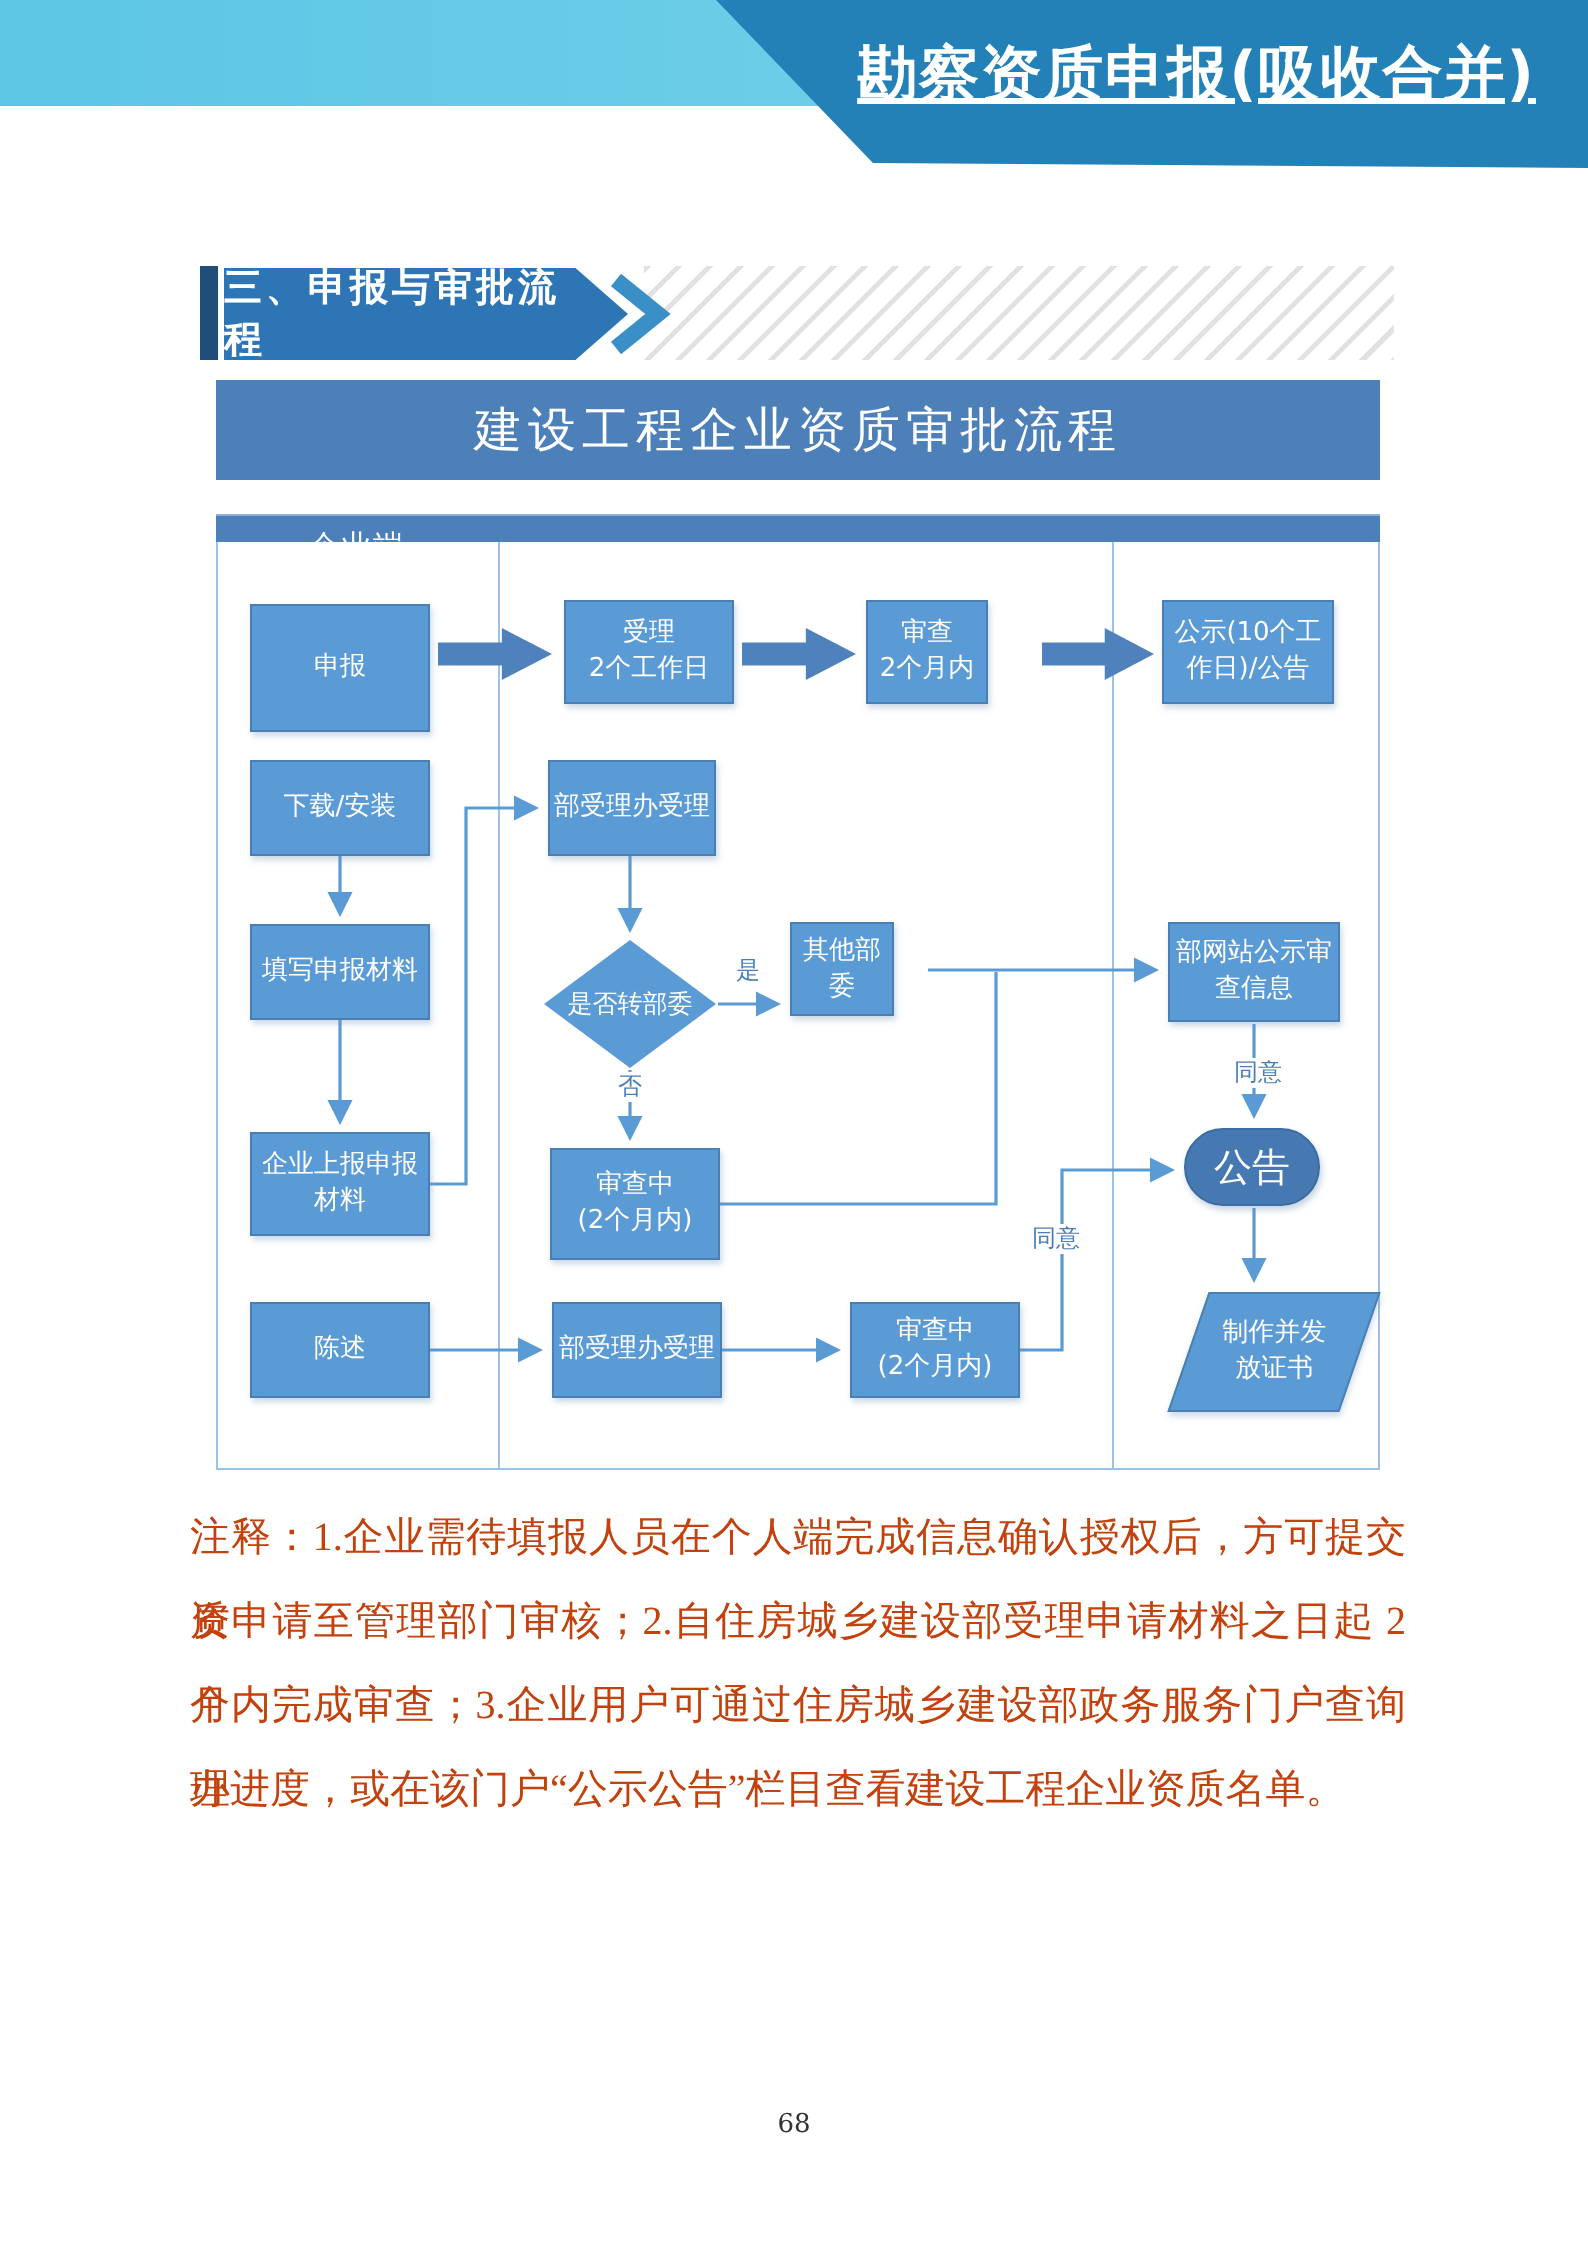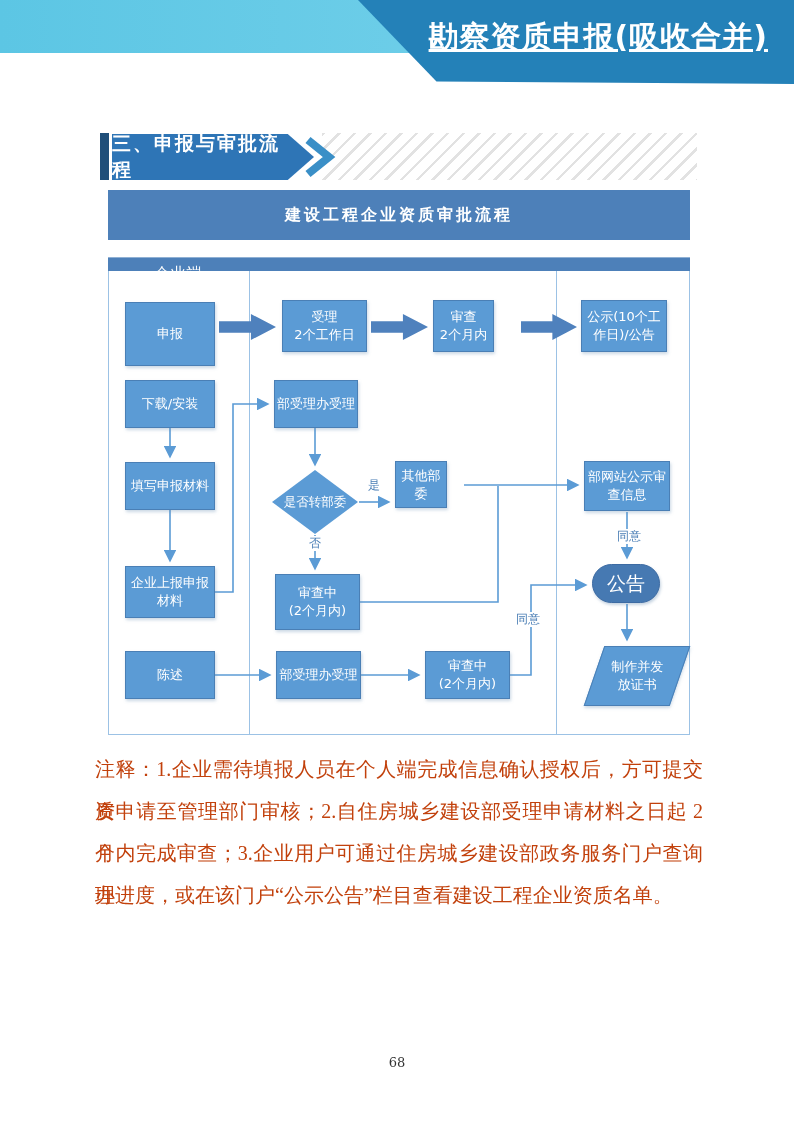--- a/index.html
+++ b/index.html
@@ -21,21 +21,21 @@
           background:repeating-linear-gradient(135deg,#e2e2e2 0 2.5px,transparent 2.5px 11px); }
   .sec-bar { left:112px; top:134px; width:202px; height:46px; background:#2e75b6;
           clip-path:polygon(0 0,87% 0,100% 50%,87% 100%,0 100%);
           display:flex; align-items:center; justify-content:center; padding-right:26px;
           color:#fff; font-size:19px; font-weight:bold; letter-spacing:2px; }
   .sec-chevron { left:301px; top:134px; }
 
   
   .fc-title { left:108px; top:190px; width:582px; height:50px; background:#4d80b9;
           display:flex; align-items:center; justify-content:center;
-          color:#fff; font-size:16px; font-weight:bold; letter-spacing:3px;text-align:right; }
+          color:#fff; font-size:24px; font-weight:normal; letter-spacing:3px;text-align:right; }
   .fc-head { left:108px; top:240px; width:582px; height:31px; background:#4d80b9;
           border-top:1px solid #8fb0d4; display:flex;margin-top:17px; }
   .fc-head-cell { display:flex; align-items:center; justify-content:center;
           color:#fff; font-size:15px; letter-spacing:1px; }
   .fc-head-cell + .fc-head-cell { border-left:1px solid rgba(255,255,255,.65); }
   .fc-body { left:108px; top:271px; width:582px; height:464px; background:#fff;
           border:1px solid #9cc2e5; border-top:none; }
   .fc-col-line { top:271px; width:1px; height:464px; background:#9cc2e5; }
 
   

